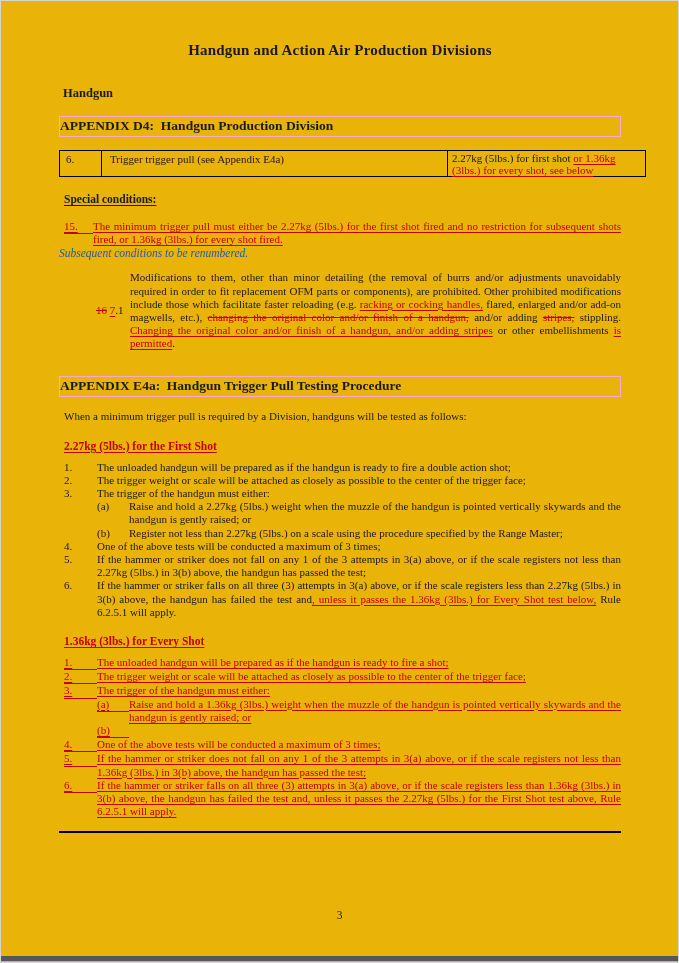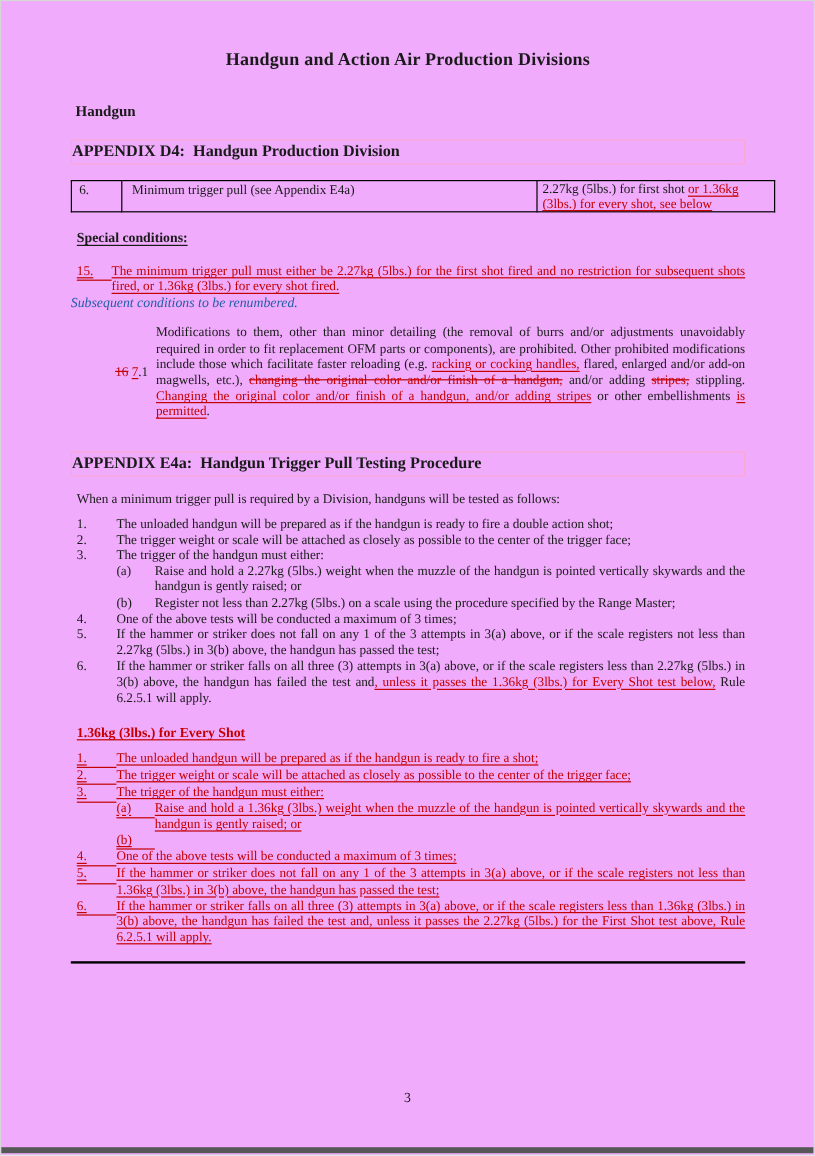--- a/index.html
+++ b/index.html
@@ -2,21 +2,21 @@
 <html><head>
 <meta charset="utf-8">
 <style>
   :root{
     --red:#C40000;
     --blue:#1F5DA8;
     --ink:#1a1a1a;
   }
   html,body{margin:0;padding:0;background:#fff;}
   .page{
-    position:relative;width:679px;height:963px;background:#f0abfc;
+    position:relative;width:679px;height:963px;background:#eab308;
     border:1px solid #d6d6d6;box-sizing:border-box;overflow:hidden;
     font-family:"Liberation Serif","DejaVu Serif",serif;color:var(--ink);
   }
   .content{position:absolute;left:58px;top:0;width:562px;}
   .doc-title{margin-top:41px;font-size:15px;font-weight:bold;text-align:center;letter-spacing:.2px;}
   .subhead{margin-top:27px;margin-left:4px;font-size:12.5px;font-weight:bold;}
   .appendix-box{margin-top:15px;border:1px solid #f9a8d4;text-align:left;font-weight:bold;font-size:13.5px;padding:1px 0 2px;}
   table.spec{margin-top:13px;border-collapse:collapse;width:562px;font-size:11px;table-layout:fixed;}
   table.spec td{border:1px solid #000;vertical-align:top;height:22px;line-height:12px;}
   .c-num{width:35px;padding:2px 0 0 6px;}
@@ -62,21 +62,21 @@
     <div class="subhead">Handgun</div>
 
     <div class="appendix-box">
       <span>APPENDIX D4:&nbsp; Handgun Production Division</span>
     </div>
 
     <table class="spec">
       <tbody>
           <tr>
         <td class="c-num">6.</td>
-        <td class="c-item">Minimum trigger pull (see Appendix E4a)</td>
+        <td class="c-item">Trigger trigger pull (see Appendix E4a)</td>
         <td class="c-val"><span class="run-n">2.27kg (5lbs.) for first shot </span><span class="run-i">or 1.36kg (3lbs.) for every shot, see below</span></td>
       </tr>
     </tbody>
       </table>
 
     <div class="sc-head">Special conditions:</div>
 
     <div class="li cond15">
       <span class="num red-num ul-gap">15.</span>
       <div class="body just"><span class="run-i">The minimum trigger pull must either be 2.27kg (5lbs.) for the first shot fired and no restriction for subsequent shots fired, or 1.36kg (3lbs.) for every shot fired.</span></div>
@@ -89,20 +89,21 @@
       <div class="body just"><span class="run-n">Modifications to them, other than minor detailing (the removal of burrs and/or adjustments unavoidably required in order to fit replacement OFM parts or components), are prohibited.  Other prohibited modifications include those which facilitate faster reloading (e.g. </span><span class="run-i">racking or cocking handles,</span><span class="run-n"> flared, enlarged and/or add-on magwells, etc.), </span><span class="run-d">changing the original color and/or finish of a handgun,</span><span class="run-n"> and/or adding </span><span class="run-d">stripes,</span><span class="run-n"> stippling.  </span><span class="run-i">Changing the original color and/or finish of a handgun, and/or adding stripes</span><span class="run-n"> or other embellishments </span><span class="run-i">is permitted</span><span class="run-n">.</span></div>
     </div>
 
 
     <div class="appendix-box" style="margin-top:25px;">
       <span>APPENDIX E4a:&nbsp; Handgun Trigger Pull Testing Procedure</span>
     </div>
 
     <div class="intro">When a minimum trigger pull is required by a Division, handguns will be tested as follows:</div>
 
+    <div class="red-head">2.27kg (5lbs.) for the First Shot</div>
     <div class="list">
         <div class="li">
           <span class="num">1.</span>
           <div class="body"><span class="run-n">The unloaded handgun will be prepared as if the handgun is ready to fire a double action shot;</span></div>
         </div>
         <div class="li">
           <span class="num">2.</span>
           <div class="body"><span class="run-n">The trigger weight or scale will be attached as closely as possible to the center of the trigger face;</span></div>
         </div>
         <div class="li">

